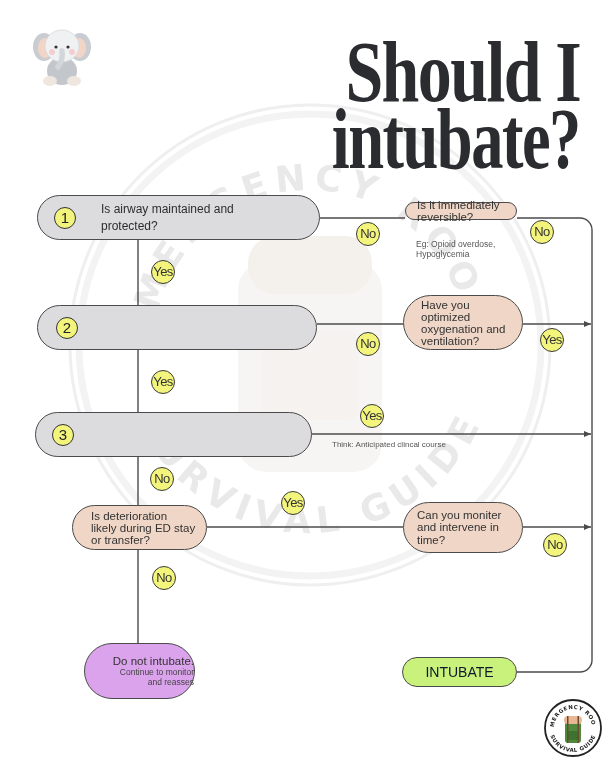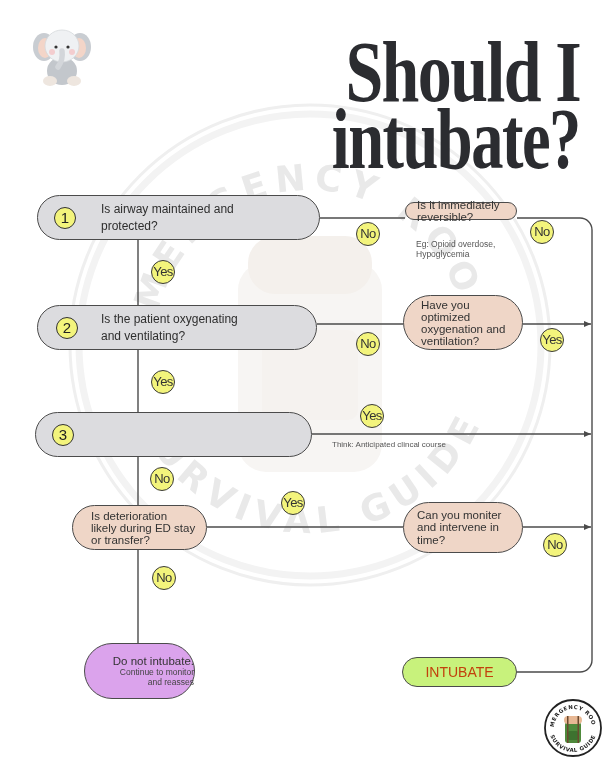--- a/index.html
+++ b/index.html
@@ -23,21 +23,21 @@
     text-align:center;color:#222;}
   .q-text{position:absolute;top:50%;transform:translateY(-50%);font-size:12px;line-height:17px;white-space:nowrap;color:#2e2e2e;margin-left:11px;}
   .d-text{position:absolute;top:50%;transform:translateY(-50%);font-size:11.5px;line-height:12px;white-space:nowrap;color:#333;}
   .ln{display:block;}
   .yn{position:absolute;width:24px;height:24px;border-radius:50%;border:1.3px solid #3a3a3a;background:var(--badge-fill);
     box-sizing:border-box;font-size:13px;line-height:22px;text-align:center;letter-spacing:-0.6px;color:#333;}
   .note{position:absolute;font-size:8.5px;line-height:9.5px;color:var(--note-text);white-space:nowrap;}
   .out-no{background:var(--do-not-intubate-fill);display:flex;flex-direction:column;align-items:flex-end;justify-content:center;text-align:center;}
   .out-no .main{font-size:11.5px;line-height:13px;color:#333;}
   .out-no .sub{font-size:8.5px;line-height:9.5px;color:#444;}
-  .out-yes{background:var(--intubate-fill);display:flex;align-items:center;justify-content:center;font-size:14px;color:#c2410c;}
+  .out-yes{background:var(--intubate-fill);display:flex;align-items:center;justify-content:center;font-size:14px;color:#0f172a;}
   .wm-text{fill:var(--watermark);font-family:"DejaVu Sans", sans-serif;font-weight:bold;font-size:36px;letter-spacing:7px;}
   .lg-text{fill:#222;font-family:"DejaVu Sans", sans-serif;font-weight:bold;font-size:5.4px;letter-spacing:0.6px;}
   .conn{fill:none;stroke:var(--line);stroke-width:1.4;}
 </style>
 </head>
 <body>
 
 <div id="canvas">
 
   <svg class="layer" width="614" height="768" viewBox="0 0 614 768">
@@ -94,24 +94,20 @@
   <div class="pill q-box" style="left:37px;top:195px;width:283px;height:45px;">
     <span class="num-badge" style="left:16px;">1</span>
     <div class="q-text" style="left:52px;">
       <span class="ln">Is airway maintained and</span>
       <span class="ln">protected?</span>
     </div>
   </div>
 
   <div class="pill q-box" style="left:37px;top:305px;width:280px;height:45px;">
     <span class="num-badge" style="left:18px;">2</span>
-    <div class="q-text" style="left:52px;">
-      <span class="ln">Is the patient oxygenating</span>
-      <span class="ln">and ventilating?</span>
-    </div>
   </div>
 
   <div class="pill q-box" style="left:35px;top:412px;width:277px;height:45px;">
     <span class="num-badge" style="left:16px;">3</span>
   </div>
 
   <div class="pill d-box" style="left:405px;top:202px;width:112px;height:18px;">
     <div class="d-text" style="left:11px;">
       <span class="ln">Is it immediately</span>
       <span class="ln">reversible?</span>

